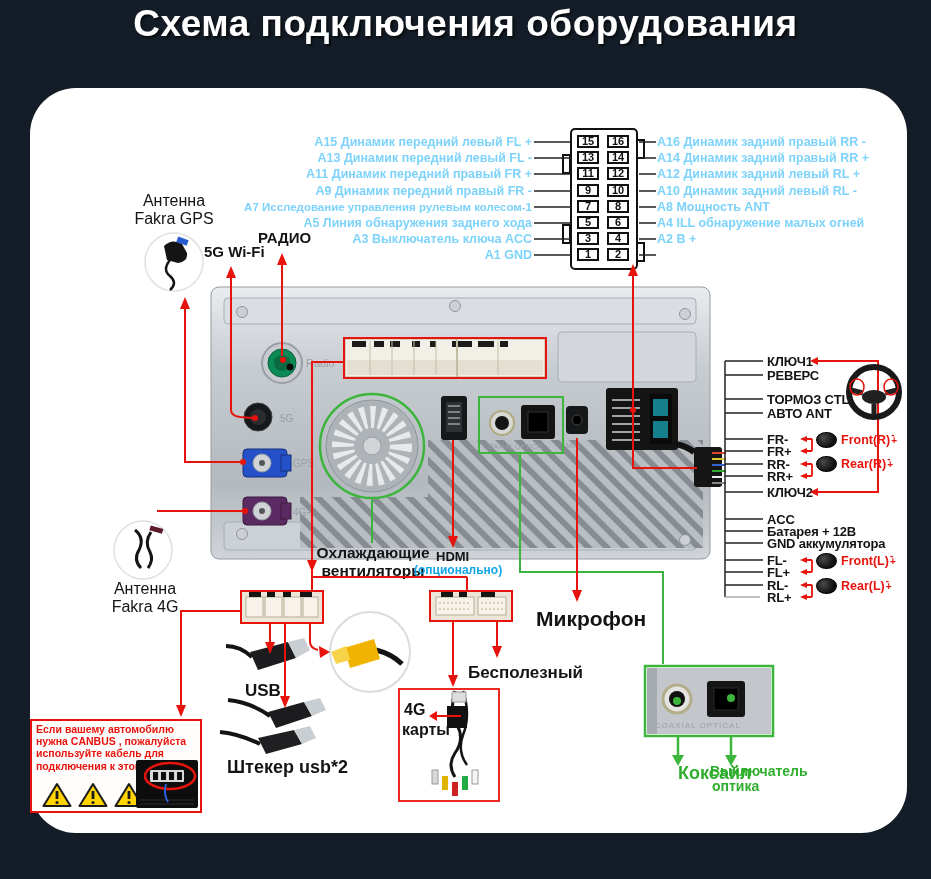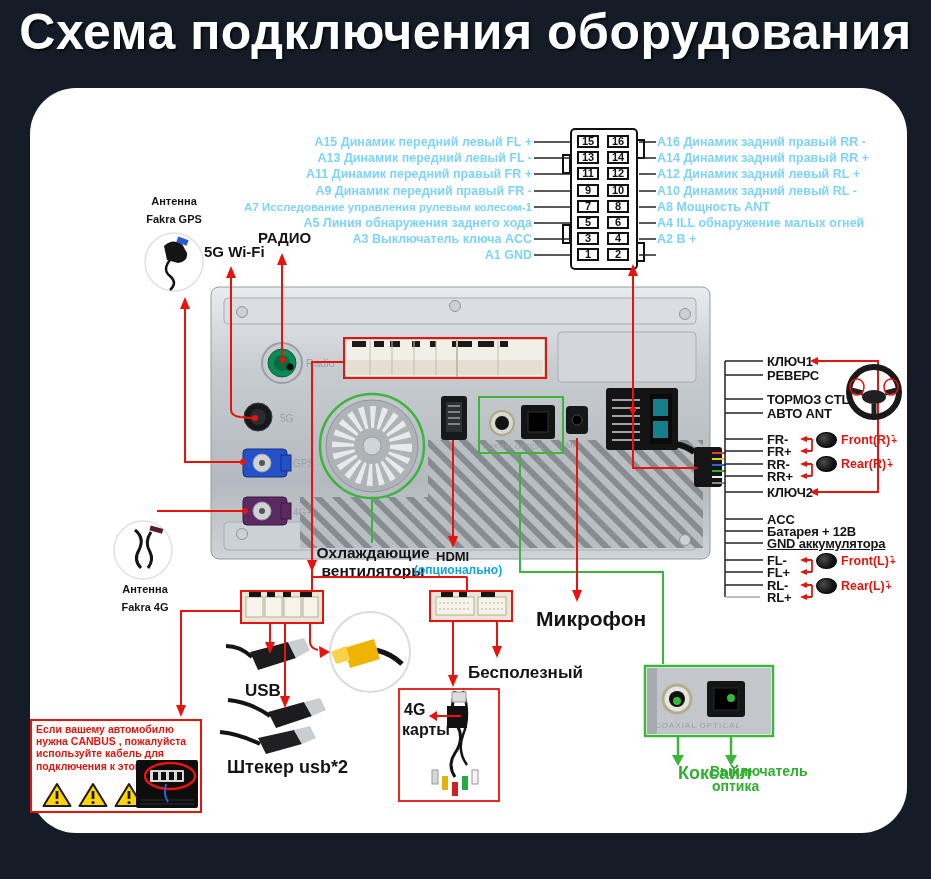--- a/index.html
+++ b/index.html
@@ -2,21 +2,21 @@
 <html><head>
 <meta charset="utf-8">
 <style>
   html,body{margin:0;padding:0;background:#141d27;}
   *{box-sizing:border-box;}
   #stage{position:relative;width:931px;height:879px;background:#141d27;overflow:hidden;
          font-family:"Liberation Sans","DejaVu Sans",sans-serif;}
   .panel{position:absolute;left:30px;top:88px;width:877px;height:745px;background:#ffffff;
          border-radius:46px;z-index:1;}
   .ttl{position:absolute;top:3px;left:0;width:931px;text-align:center;color:#fff;
-       font-size:50px;font-weight:bold;letter-spacing:0.5px;z-index:2;
+       font-size:37px;font-weight:bold;letter-spacing:0.5px;z-index:2;
        text-shadow:2px 2px 2px rgba(0,0,0,.6);}
   svg.base{position:absolute;left:0;top:0;z-index:2;}
   svg.lines{position:absolute;left:0;top:0;z-index:4;pointer-events:none;}
   .lbl{position:absolute;z-index:3;color:#141414;font-weight:bold;white-space:nowrap;}
   .red{color:#0ea5e9;}
   .grn{color:#2fae2f;}
   .gray{color:#bdbdbd;}
   
   .pincol{position:absolute;z-index:3;display:grid;grid-template-rows:repeat(8,16.2px);
           align-items:center;font-weight:bold;font-size:12.5px;color:#7dd3fc;}
@@ -42,21 +42,21 @@
          font-size:10px;line-height:6px;margin-left:1px;transform:translateY(-2px);}
   
   .warnbox{position:absolute;left:30px;top:719px;width:172px;height:94px;background:#fffefc;
            border:2px solid #e8130c;z-index:3;}
   .warntext{position:absolute;left:4px;top:2px;width:164px;color:#e8130c;font-weight:bold;
             font-size:10.5px;line-height:1.16;}
   .tri{position:absolute;top:61px;}
   .canphoto{position:absolute;right:2px;bottom:3px;}
   .fanlbl{position:absolute;left:300px;top:544px;width:146px;text-align:center;z-index:3;
           font-weight:bold;font-size:15.5px;color:#141414;line-height:18px;}
-  .antlbl{position:absolute;z-index:3;text-align:center;font-weight:bold;font-size:11px;
+  .antlbl{position:absolute;z-index:3;text-align:center;font-weight:normal;font-size:16px;
           color:#141414;line-height:18px;}
 </style>
 </head>
 <body>
 
 <div id="stage">
   <div class="panel"></div>
   <div class="ttl">Схема подключения оборудования</div>
 
   <svg class="base" width="931" height="879">
@@ -368,21 +368,21 @@
   <div class="wire" style="top:368px;">РЕВЕРС</div>
   <div class="wire" style="top:392px;">ТОРМОЗ CTL</div>
   <div class="wire" style="top:406px;">АВТО ANT</div>
   <div class="wire" style="top:432px;">FR-</div>
   <div class="wire" style="top:444px;">FR+</div>
   <div class="wire" style="top:457px;">RR-</div>
   <div class="wire" style="top:469px;">RR+</div>
   <div class="wire" style="top:485px;">КЛЮЧ2</div>
   <div class="wire" style="top:512px;">ACC</div>
   <div class="wire" style="top:524px;">Батарея + 12В</div>
-  <div class="wire" style="top:536px;text-decoration:underline;">GND аккумулятора</div>
+  <div class="wire" style="top:536px;">GND аккумулятора</div>
   <div class="wire" style="top:553px;">FL-</div>
   <div class="wire" style="top:565px;">FL+</div>
   <div class="wire" style="top:578px;">RL-</div>
   <div class="wire gray" style="top:590px;">RL+</div>
 
   <div class="spkrow" style="left:816px;top:431px;">
     <span class="spk"></span>
     <span class="spklbl">Front(R)</span>
     <span class="signs">
         <span>-</span>

